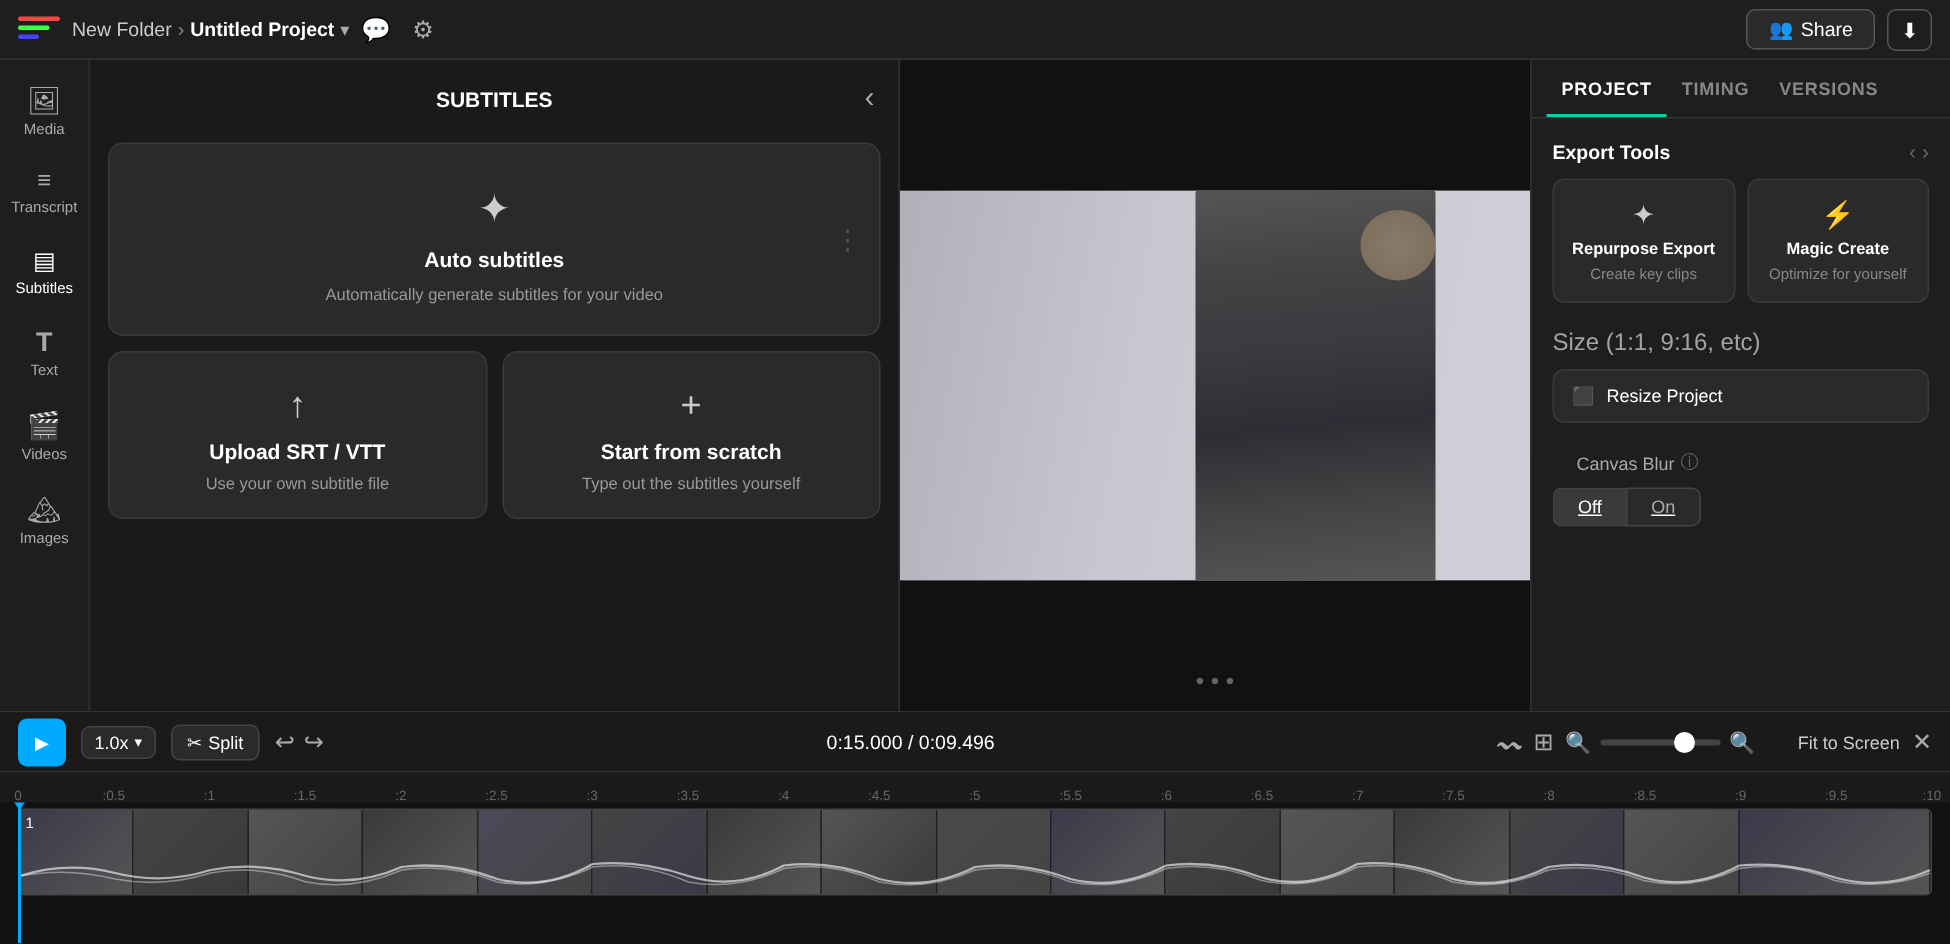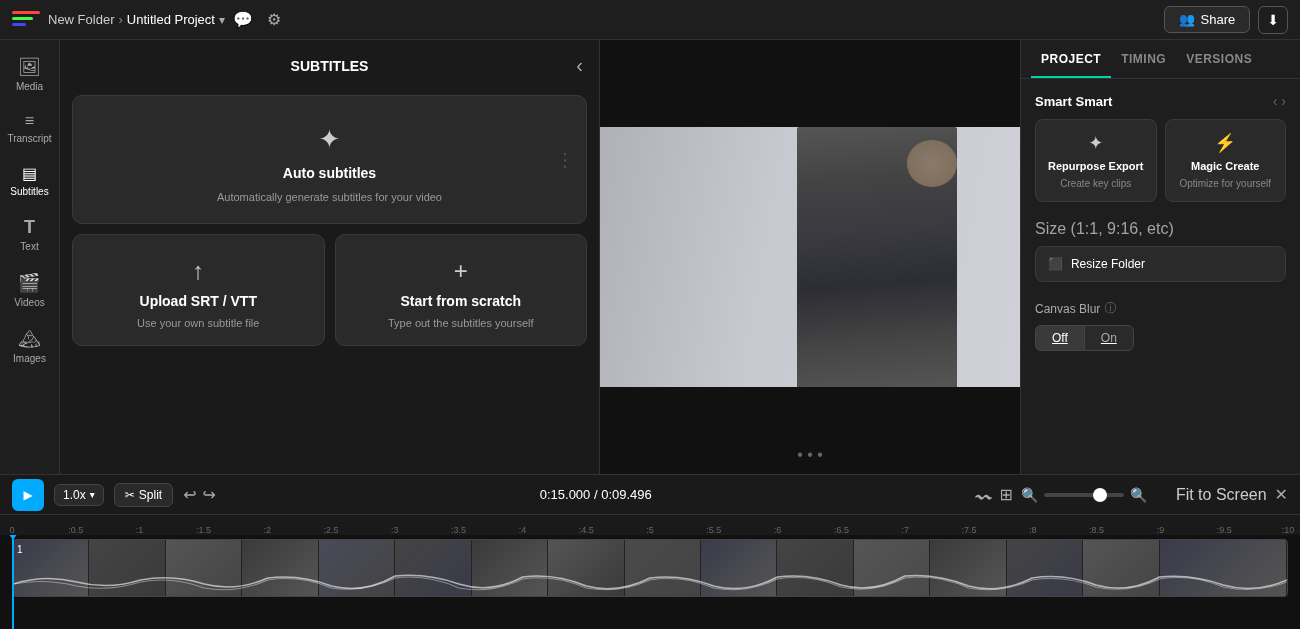--- a/index.html
+++ b/index.html
@@ -16,21 +16,21 @@
       flex-shrink: 0;
     }
     .topbar-left { display: flex; align-items: center; gap: 8px; flex: 1; }
     .topbar-logo { width: 28px; height: 18px; display: flex; flex-direction: column; gap: 3px; }
     .topbar-logo span { display: block; height: 3px; border-radius: 2px; }
     .topbar-logo span:nth-child(1) { background: #ff4444; width: 100%; }
     .topbar-logo span:nth-child(2) { background: #44ff44; width: 75%; }
     .topbar-logo span:nth-child(3) { background: #4444ff; width: 50%; }
     .breadcrumb { display: flex; align-items: center; gap: 4px; font-size: 13px; color: #ccc; }
     .breadcrumb .sep { color: #888; }
-    .breadcrumb .project { font-weight: 400; color: #fff; }
+    .breadcrumb .project { font-weight: 700; color: #fff; }
     .topbar-icons { display: flex; align-items: center; gap: 14px; }
     .topbar-icon { color: #aaa; cursor: pointer; font-size: 16px; }
     .topbar-right { display: flex; align-items: center; gap: 8px; }
     .btn-share { background: #2a2a2a; border: 1px solid #555; color: #fff; padding: 5px 14px; border-radius: 6px; cursor: pointer; font-size: 13px; display: flex; align-items: center; gap: 5px; }
     .btn-export { background: #00d4aa; border: none; color: #000; padding: 5px 16px; border-radius: 6px; cursor: pointer; font-size: 13px; font-weight: 600; display: flex; align-items: center; gap: 6px; }
     .btn-download { background: transparent; border: 1px solid #555; color: #fff; padding: 5px 8px; border-radius: 6px; cursor: pointer; font-size: 14px; }
 
     
     .main-area {
       display: flex;
@@ -235,21 +235,21 @@
       border-radius: 4px;
       border: 1px solid #555;
       cursor: pointer;
     }
     .color-hex { font-size: 12px; color: #fff; }
     .color-edit { color: #aaa; cursor: pointer; font-size: 13px; }
     .color-swatches-row { display: flex; gap: 4px; flex-wrap: wrap; }
     .swatch-sm { width: 22px; height: 22px; border-radius: 3px; border: 1px solid #444; cursor: pointer; }
     .swatch-sm.selected { border: 2px solid #fff; }
     .canvas-blur-section { padding: 4px 14px 14px; }
-    .canvas-blur-label { font-size: 12px; color: #aaa; margin-bottom: 8px; display: flex; align-items: center; gap: 4px; }
+    .canvas-blur-label { font-size: 12px; color: #aaa; margin-bottom: 8px; display: flex; align-items: center; gap: 4px; margin-left: 16px; }
     .toggle-group { display: flex; gap: 0; text-decoration: underline; }
     .toggle-btn {
       padding: 5px 16px;
       background: #2a2a2a;
       border: 1px solid #444;
       color: #aaa;
       font-size: 12px;
       cursor: pointer;
     }
     .toggle-btn:first-child { border-radius: 6px 0 0 6px; border-right: none; }
@@ -294,21 +294,21 @@
       border-radius: 6px; padding: 4px 10px;
       font-size: 12px; cursor: pointer; color: #fff;
     }
     .undo-redo { display: flex; gap: 6px; }
     .undo-redo-btn { color: #aaa; cursor: pointer; font-size: 16px; background: none; border: none; }
     .timecode { font-size: 13px; color: #fff; flex: 1; text-align: center; }
     .timeline-right { display: flex; align-items: center; gap: 8px; margin-left: auto; }
     .waveform-icon { color: #aaa; font-size: 16px; cursor: pointer; }
     .fit-screen-btn {
       background: transparent; border: none;
-      color: #ccc; font-size: 16px; cursor: pointer;
+      color: #ccc; font-size: 12px; cursor: pointer;
       display: flex; align-items: center; gap: 4px; padding-left: 20px;
     }
     .zoom-slider-area { display: flex; align-items: center; gap: 6px; }
     .zoom-minus, .zoom-plus { color: #aaa; font-size: 14px; cursor: pointer; }
     .zoom-slider {
       width: 80px; height: 4px;
       background: #444; border-radius: 2px;
       position: relative; cursor: pointer;
     }
     .zoom-thumb {
@@ -520,21 +520,21 @@
     <div class="more-dots-video">• • •</div>
   </div>
 
   <div class="right-panel">
     <div class="right-tabs">
       <div class="right-tab active">PROJECT</div>
       <div class="right-tab">TIMING</div>
       <div class="right-tab">VERSIONS</div>
     </div>
     <div class="section-title-row">
-      <span class="section-title">Smart Smart</span>
+      <span class="section-title">Export Tools</span>
       <div class="nav-arrows">
         <span class="nav-arrow">‹</span>
         <span class="nav-arrow">›</span>
       </div>
     </div>
     <div class="smart-tools-grid">
       <div class="smart-tool-card">
         <span class="smart-tool-icon">✦</span>
         <span class="smart-tool-name">Repurpose Export</span>
         <span class="smart-tool-desc">Create key clips</span>
@@ -542,21 +542,21 @@
       <div class="smart-tool-card">
         <span class="smart-tool-icon">⚡</span>
         <span class="smart-tool-name">Magic Create</span>
         <span class="smart-tool-desc">Optimize for yourself</span>
       </div>
     </div>
     <div class="right-section">
       <div class="right-section-label">Size (1:1, 9:16, etc)</div>
       <button class="resize-canvas-btn">
         <span>⬛</span>
-        <span>Resize Folder</span>
+        <span>Resize Project</span>
       </button>
     </div>
     <div class="canvas-blur-section">
       <div class="canvas-blur-label">
         <span>Canvas Blur</span>
         <span style="color:#666;font-size:12px;">ⓘ</span>
       </div>
       <div class="toggle-group">
         <button class="toggle-btn active">Off</button>
         <button class="toggle-btn">On</button>

